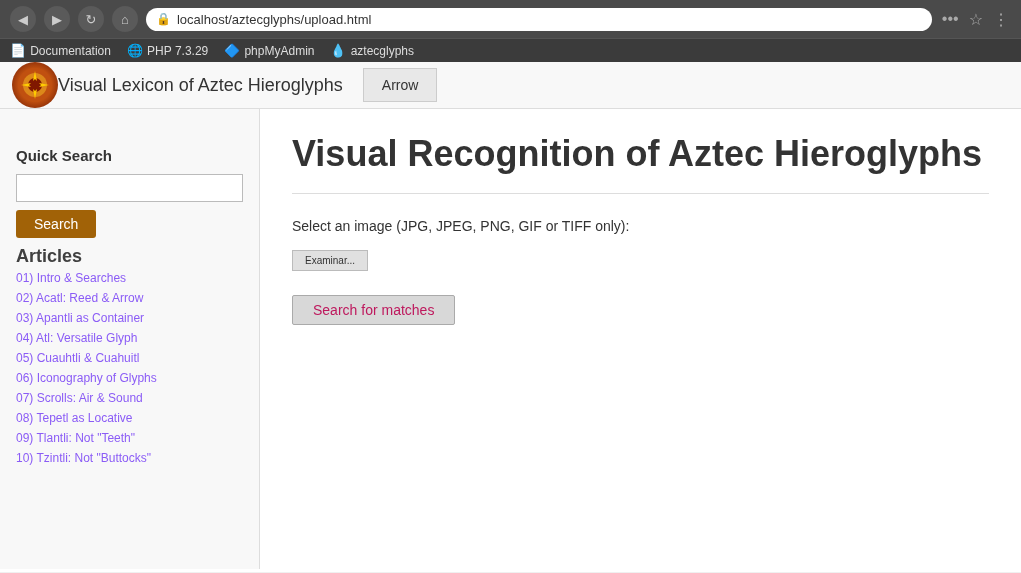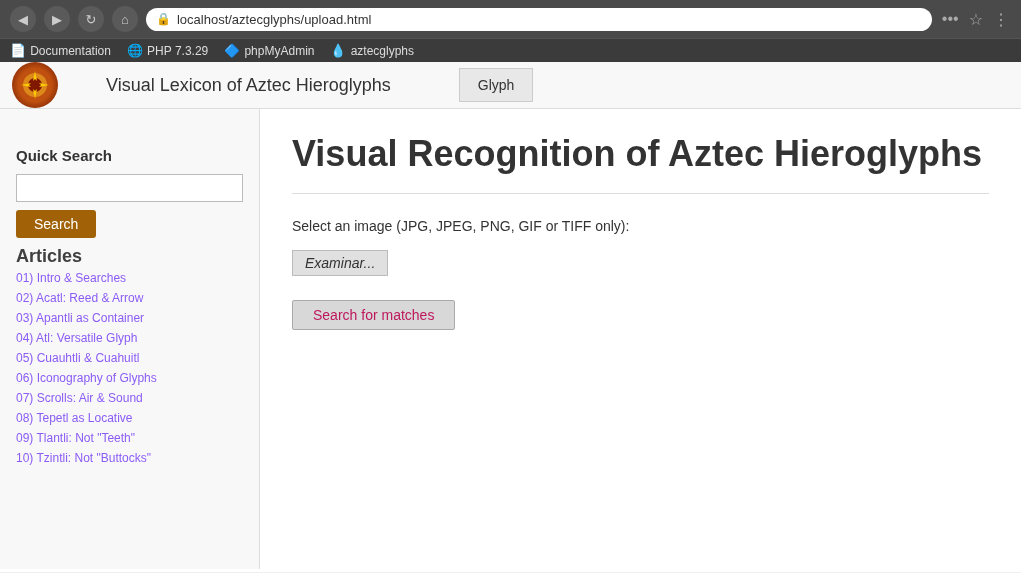--- a/index.html
+++ b/index.html
@@ -41,21 +41,20 @@
     .bookmark-icon { font-size: 13px; }
 
     
     .page-wrapper { background: white; min-height: 510px; }
 
     
     .site-header {
       display: flex; align-items: center;
       background: #f8f8f8; border-bottom: 1px solid #ddd;
       padding: 0 12px;
-      gap: 48px;
     }
     .site-title {
       font-size: 18px; font-weight: normal; color: #333; margin-right: 20px;
     }
     .nav-home-btn {
       padding: 8px 18px; background: #e8e8e8; border: 1px solid #ccc;
       font-size: 14px; cursor: pointer; color: #333;
       text-decoration: none; display: inline-block;
     }
 
@@ -102,21 +101,21 @@
     .page-heading {
       font-size: 36px; font-weight: bold; color: #333;
       margin-bottom: 24px; border-bottom: 1px solid #ddd; padding-bottom: 18px;
     }
     .select-label { font-size: 14px; color: #333; margin-bottom: 16px; }
     .file-upload-row {
       display: flex; align-items: center; gap: 12px; margin-bottom: 24px;
     }
     .file-btn {
       padding: 4px 12px; background: #e0e0e0; border: 1px solid #bbb;
-      font-size: 14px; cursor: pointer; color: #333; font-style: italic;
+      font-size: 10px; cursor: pointer; color: #333;
     }
     .file-status { font-size: 13px; color: #555; }
     .search-matches-btn {
       padding: 6px 20px; background: #d8d8d8; border: 1px solid #aaa;
       font-size: 14px; cursor: pointer; color: #be185d;
       border-radius: 2px;
     }
 
     
     .logo-placeholder {
@@ -173,21 +172,21 @@
         <circle cx="18" cy="18" r="17" fill="#c05010"></circle>
         <circle cx="18" cy="18" r="12" fill="#e8a020" opacity="0.7"></circle>
         <circle cx="18" cy="18" r="7" fill="#801800"></circle>
         <path d="M18 4 L20 14 L18 12 L16 14 Z" fill="#ffcc00"></path>
         <path d="M32 18 L22 20 L24 18 L22 16 Z" fill="#ffcc00"></path>
         <path d="M18 32 L16 22 L18 24 L20 22 Z" fill="#ffcc00"></path>
         <path d="M4 18 L14 16 L12 18 L14 20 Z" fill="#ffcc00"></path>
       </svg>
     </div>
     <span class="site-title">Visual Lexicon of Aztec Hieroglyphs</span>
-    <a class="nav-home-btn">Glyph</a>
+    <a class="nav-home-btn">Arrow</a>
   </div>
 
   <div class="main-layout">
 
     <div class="sidebar">
       <div class="sidebar-section-title">Quick Search</div>
       <input class="search-input" type="text" placeholder="" style="">
       <button class="search-btn">Search</button>
       <div class="articles-title">Articles</div>
       <ul class="article-list">

